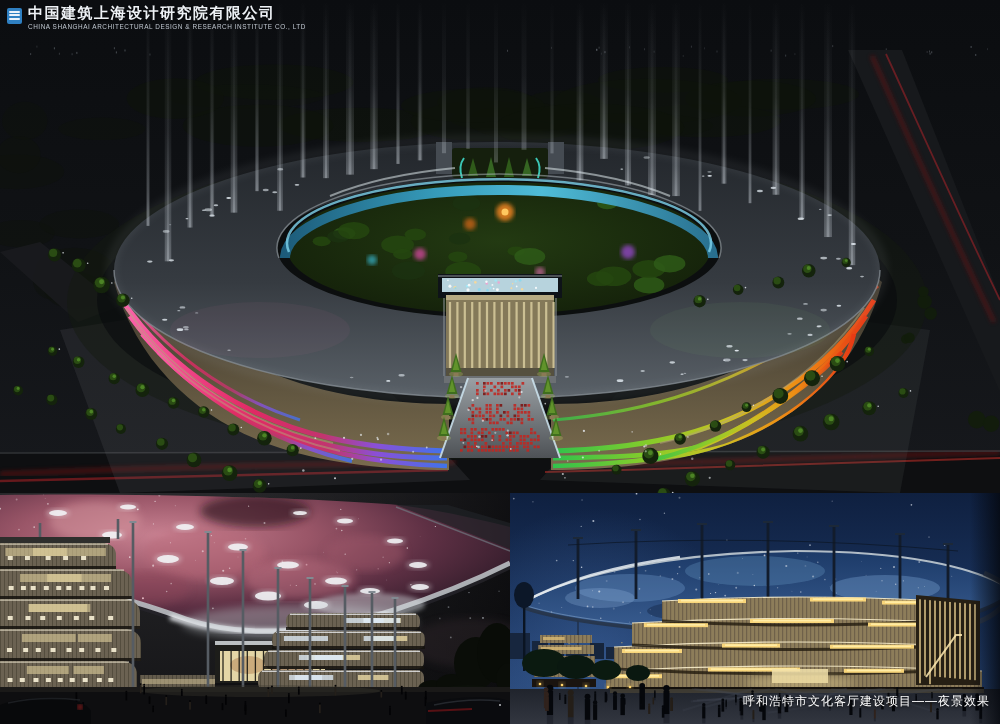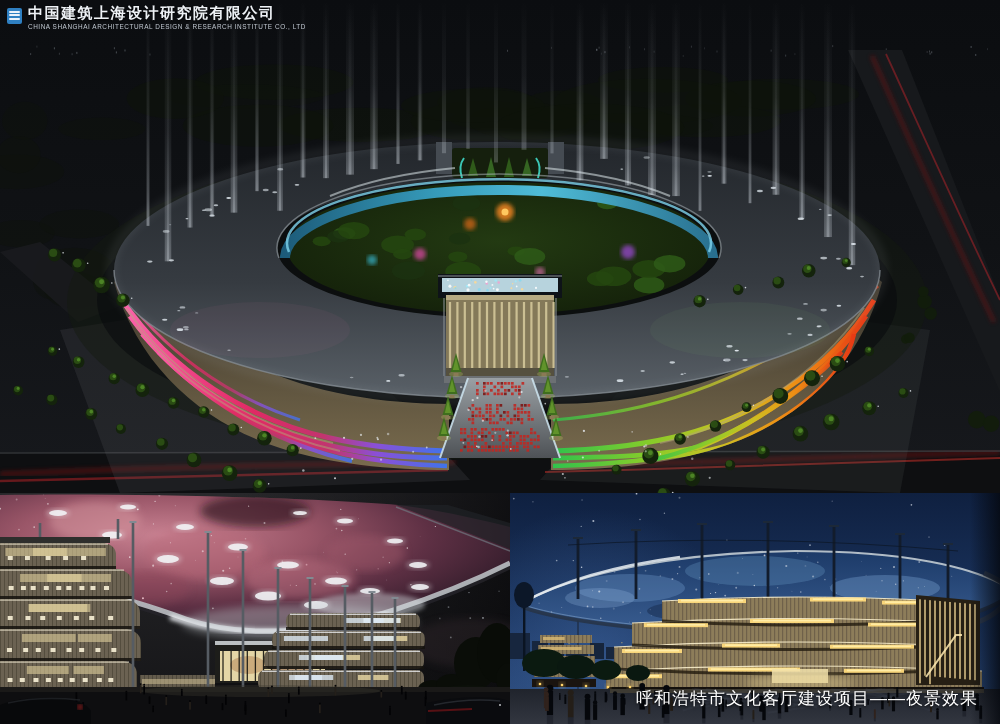--- a/index.html
+++ b/index.html
@@ -8,21 +8,21 @@
   .panel-main{left:0;top:0;width:1000px;height:493px;}
   .panel-left{left:0;top:493px;width:510px;height:231px;}
   .panel-right{left:510px;top:493px;width:490px;height:231px;}
   .panel svg{display:block;width:100%;height:100%;}
   .logo{position:absolute;left:7px;top:5px;display:flex;align-items:flex-start;gap:6px;}
   .logo-mark{width:15px;height:16px;margin-top:3px;border-radius:2px;background:var(--logo_blue,#2f80c2);padding:2px;box-sizing:border-box;}
   .logo-mark i{display:block;height:2px;background:#eaf2fa;margin-top:1.5px;border-radius:1px;}
   .logo-mark i:first-child{margin-top:.5px;}
   .logo-cn{font-size:15px;font-weight:bold;color:#edf1f5;letter-spacing:1.5px;line-height:1.05;text-shadow:0 1px 2px rgba(0,0,0,.85);}
   .logo-en{font-size:6.4px;color:#c2c9d2;letter-spacing:.55px;margin-top:2px;white-space:nowrap;}
-  .caption{position:absolute;right:22px;bottom:14px;font-size:17px;font-weight:500;color:#fff;letter-spacing:1px;white-space:nowrap;text-shadow:0 1px 3px rgba(0,0,0,.85);}
+  .caption{position:absolute;right:10px;bottom:14px;font-size:12px;font-weight:500;color:#fff;letter-spacing:1px;white-space:nowrap;text-shadow:0 1px 3px rgba(0,0,0,.85);}
 </style>
 </head>
 <body>
 
 <div class="board">
 
   <section class="panel panel-main" aria-label="aerial night rendering of ring-shaped cultural complex with light beams">
     <svg viewBox="0 0 1000 493">
       <defs>
         <linearGradient id="gSkyA" x1="0" y1="0" x2="0" y2="1">

